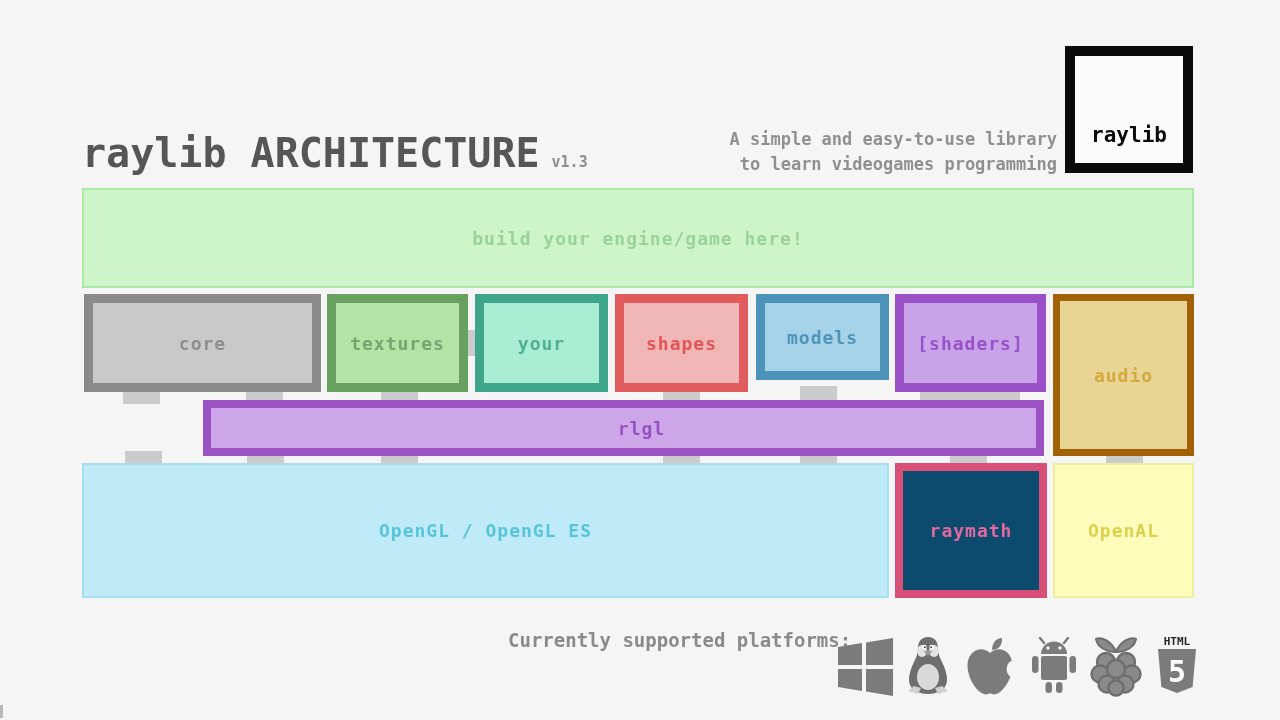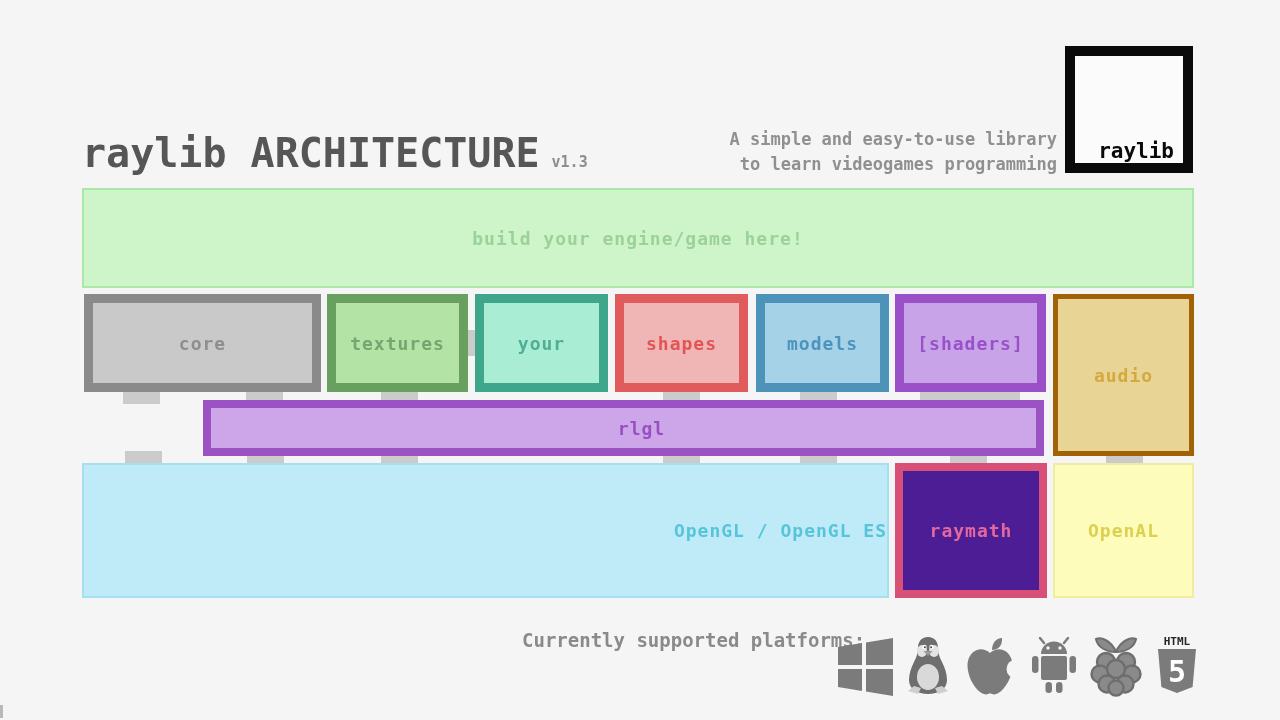--- a/index.html
+++ b/index.html
@@ -8,49 +8,49 @@
     position:relative; width:1280px; height:720px; background:#f5f5f5;
     overflow:hidden; font-family:"DejaVu Sans Mono", monospace;
   }
   .abs { position:absolute; }
 
   
   .title { left:82px; top:130px; font-size:40px; font-weight:bold; color:#565656; letter-spacing:0; white-space:nowrap; }
   .title .version { font-size:15px; font-weight:bold; color:#8e8e8e; margin-left:12px; }
   .tagline { right:223px; top:127px; text-align:right; font-size:17px; font-weight:bold; color:#909090; line-height:25px; white-space:nowrap; }
   .logo { left:1065px; top:46px; width:128px; height:127px; border:10px solid #0a0a0a; background:#fbfbfb;
-          display:flex; align-items:flex-end; justify-content:flex-end; padding:0 9px; }
+          display:flex; align-items:flex-end; justify-content:center; padding:16px 9px; }
   .logo-text { font-size:21px; font-weight:bold; color:#0a0a0a; }
 
   
   .conn { background:#cbcbcb; z-index:0; }
 
   
   .box { z-index:1; display:flex; align-items:center; justify-content:center;
          font-size:18px; font-weight:bold; letter-spacing:1px; }
 
   .engine  { left:82px;  top:188px; width:1112px; height:100px; background:#cdf5c9; border:2px solid #ace8a8; color:#9cd29a; }
 
   .core    { left:84px;  top:294px; width:237px; height:98px;  background:#c9c9c9; border:9px solid #8a8a8a; color:#8e8e8e; }
   .textures{ left:327px; top:294px; width:141px; height:98px;  background:#b3e3a5; border:9px solid #68a05f; color:#78a471; }
   .textbox { left:475px; top:294px; width:133px; height:98px;  background:#a9eed4; border:9px solid #3fa68c; color:#4fae93; }
   .shapes  { left:615px; top:294px; width:133px; height:98px;  background:#f0b5b5; border:9px solid #e05c5c; color:#e25555; }
-  .models  { left:756px; top:294px; width:133px; height:98px;  background:#a6d2e7; border:9px solid #4d92b8; color:#4d94bd; }
+  .models  { left:756px; top:294px; width:133px; height:86px;  background:#a6d2e7; border:9px solid #4d92b8; color:#4d94bd; }
   .shaders { left:895px; top:294px; width:151px; height:98px;  background:#c9a3e8; border:9px solid #9a50c6; color:#9851c9; }
-  .audio   { left:1053px;top:294px; width:141px; height:162px; background:#e8d494; border:5px solid #a16207; color:#d4a93f; }
+  .audio   { left:1053px;top:294px; width:141px; height:162px; background:#e8d494; border:7px solid #a16207; color:#d4a93f; }
 
   .glfw    { left:82px;  top:400px; width:115px; height:56px;  background:#d7d4f3; border:3px solid #bcb5ee; color:#b4aeee; }
   .rlgl    { left:203px; top:400px; width:841px; height:56px;  background:#cda6ea; border:8px solid #9b52c3; color:#9750c2;padding-left:36px; }
 
-  .opengl  { left:82px;  top:463px; width:807px; height:135px; background:#bfeaf8; border:2px solid #a5dff0; color:#57c4da;justify-content:flex-end; }
-  .raymath { left:895px; top:463px; width:152px; height:135px; background:#4c1d95; border:8px solid #d84f78; color:#e2689e; }
+  .opengl  { left:82px;  top:463px; width:807px; height:135px; background:#bfeaf8; border:2px solid #a5dff0; color:#57c4da; }
+  .raymath { left:895px; top:463px; width:152px; height:135px; background:#0c4a6e; border:8px solid #d84f78; color:#e2689e; }
   .openal  { left:1053px;top:463px; width:141px; height:135px; background:#fdfcba; border:2px solid #f0eda0; color:#ddd04e; }
 
   
-  .platforms-label { left:522px; top:629px; font-size:19px; font-weight:bold; color:#8a8a8a; white-space:nowrap; }
+  .platforms-label { left:508px; top:629px; font-size:19px; font-weight:bold; color:#8a8a8a; white-space:nowrap; }
   .platform-icons  { left:836px; top:602px; height:72px; display:flex; align-items:center; gap:11px;margin-top:28px; }
   .platform-icons svg { display:block; }
   .sliver { left:0; top:705px; width:3px; height:13px; background:#b9b9b9; }
 </style>
 </head>
 <body>
 
 <div class="screen">
 
   <div class="abs title">

